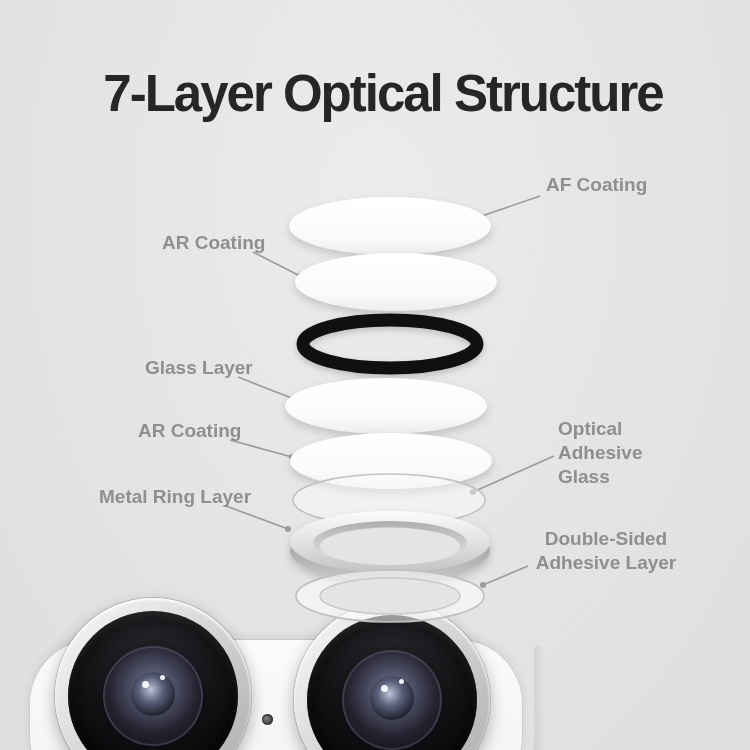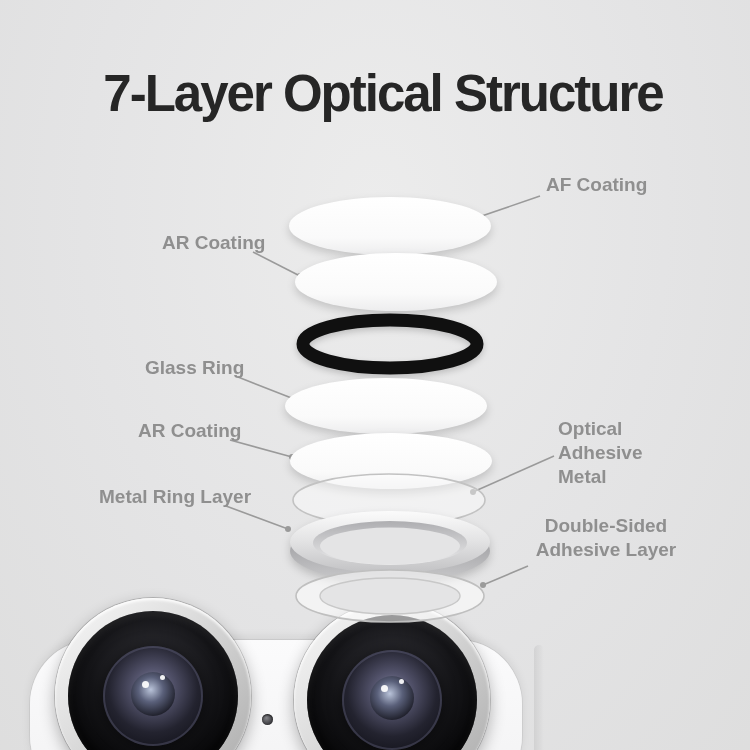--- a/index.html
+++ b/index.html
@@ -26,21 +26,21 @@
     position:absolute; z-index:4; font-size:19px; line-height:1.25;
     color:var(--label-color,#8f8f8f);
     font-weight:bold;
   }
   .lbl-af      { left:546px; top:173px; }
   .lbl-ar1     { left:162px; top:231px; }
   .lbl-glass   { left:145px; top:356px; }
   .lbl-ar2     { left:138px; top:419px; }
   .lbl-optical { left:558px; top:417px; width:135px; }
   .lbl-metal   { left:99px;  top:485px; }
-  .lbl-ds      { left:530px; top:514px; width:152px; text-align:center; }
+  .lbl-ds      { left:530px; top:527px; width:152px; text-align:center; }
 
   
   .phone-area { position:absolute; inset:0; z-index:1; }
   .phone-island {
     position:absolute; left:30px; top:640px; width:492px; height:160px;
     border-radius:64px;
     background:linear-gradient(180deg,#fbfbfc 0%,#f2f2f3 100%);
     box-shadow:0 0 0 1px rgba(0,0,0,0.06), 0 -3px 10px rgba(0,0,0,0.08);
   }
   .phone-edge {
@@ -165,19 +165,19 @@
     </g>
 
     <g>
       <ellipse class="washer-outer" cx="390" cy="596" rx="94" ry="26"></ellipse>
       <ellipse class="washer-inner" cx="390" cy="596" rx="70" ry="18"></ellipse>
     </g>
   </svg>
 
   <div class="label lbl-af">AF Coating</div>
   <div class="label lbl-ar1">AR Coating</div>
-  <div class="label lbl-glass">Glass Ring</div>
+  <div class="label lbl-glass">Glass Layer</div>
   <div class="label lbl-ar2">AR Coating</div>
-  <div class="label lbl-optical">Optical Adhesive Metal</div>
+  <div class="label lbl-optical">Optical Adhesive Glass</div>
   <div class="label lbl-metal">Metal Ring Layer</div>
   <div class="label lbl-ds">Double-Sided Adhesive Layer</div>
 
 </div>
 
 </body></html>

